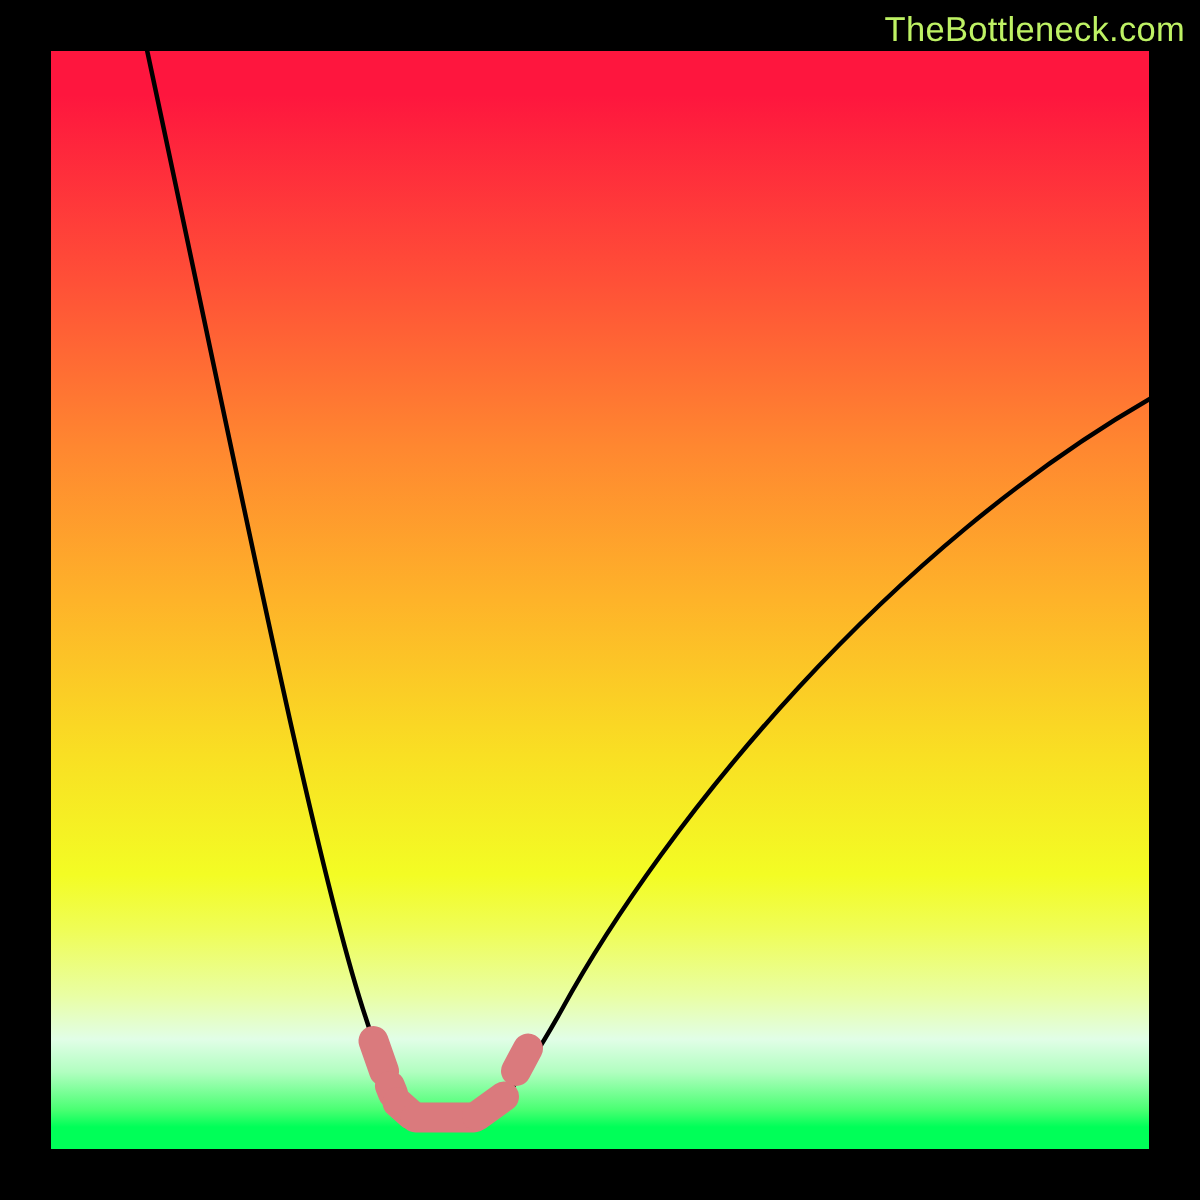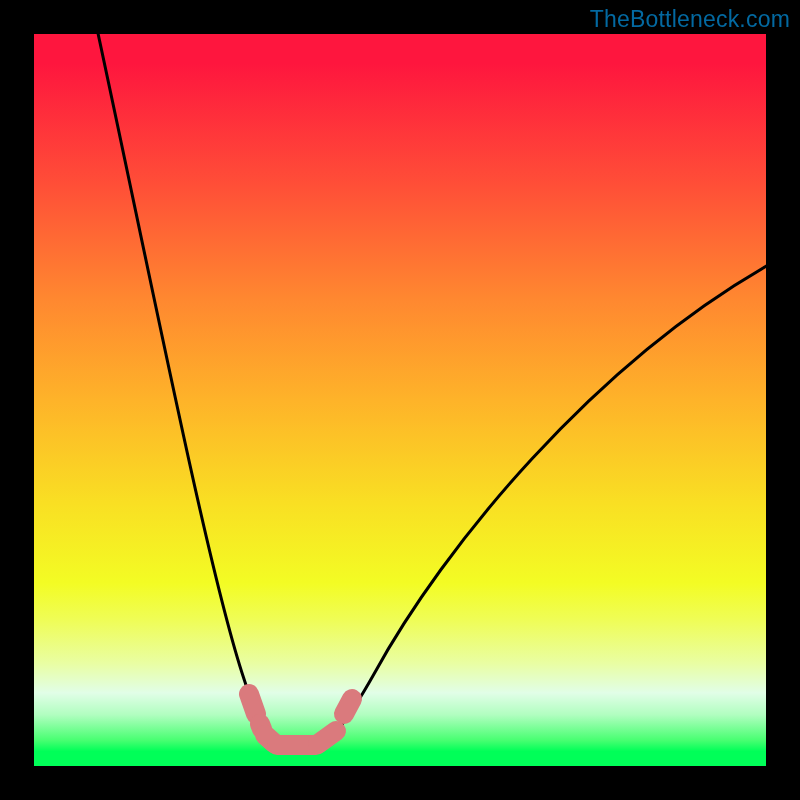--- a/index.html
+++ b/index.html
@@ -45,21 +45,21 @@
       #b1fec0 93%,
       #47ff71 96.5%,
       #00ff58 98%,
       #00ff58 100%
     );
   }
   .watermark {
     position: absolute;
     top: 6px;
     right: 10px;
-    color: #0369a1;
+    color: #bef264;
     font-size: 23px;
     font-weight: 500;
     letter-spacing: 0.2px;
     user-select: none;
   }
   svg.curve {
     position: absolute;
     inset: 0;
     width: 732px;
     height: 732px;

